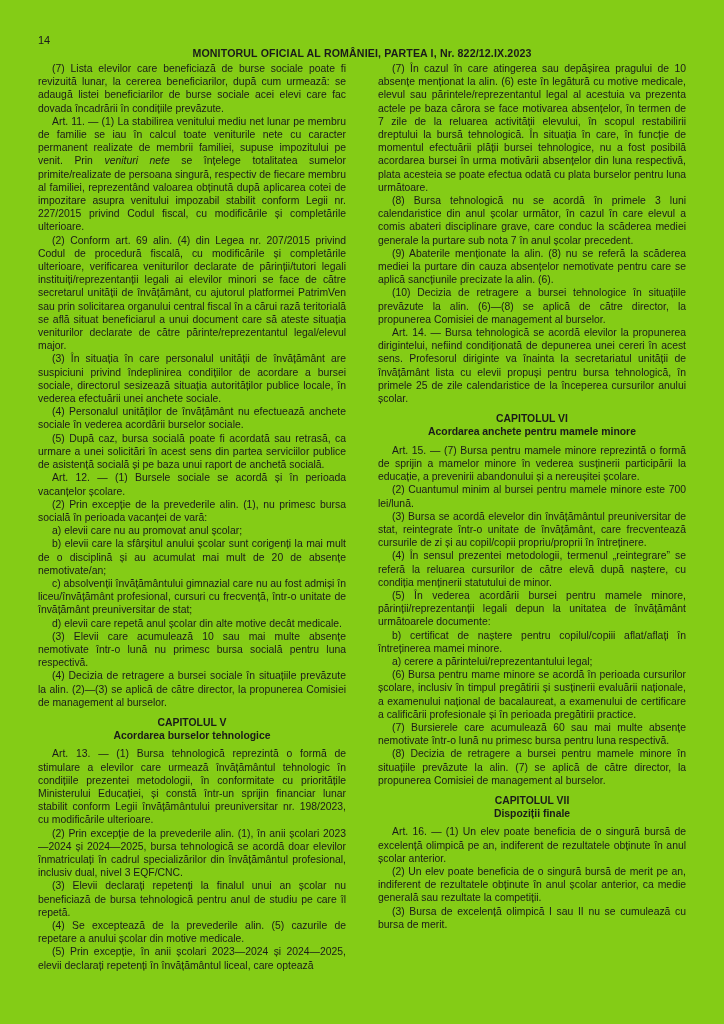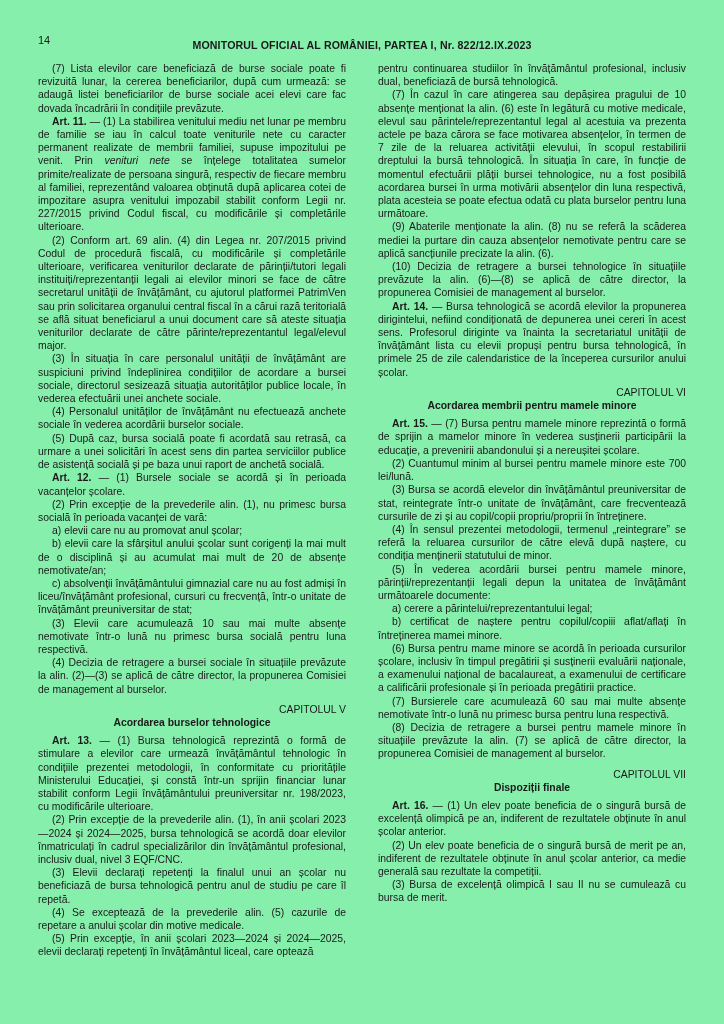--- a/index.html
+++ b/index.html
@@ -5,42 +5,42 @@
   html, body {
     margin: 0;
     padding: 0;
     background: #ffffff;
   }
   .page {
     position: relative;
     width: 724px;
     height: 1024px;
     box-sizing: border-box;
-    background: #86efac;
+    background: #84cc16;
     color: #1a1a1a;
     font-family: "Liberation Sans", sans-serif;
     padding: 34px 38px 0 38px;
     overflow: hidden;
   }
   .header {
     position: relative;
     height: 15px;
     margin-bottom: 13px;
   }
   .pagenum {
     position: absolute;
     left: 0;
     top: 0;
     font-size: 11px;
   }
   .htitle {
     position: absolute;
     left: 0;
     right: 0;
-    top: 5px;
+    top: 13px;
     text-align: center;
     font-weight: bold;
     font-size: 10.6px;
     letter-spacing: 0.15px;
   }
   .columns {
     display: flex;
     gap: 32px;
   }
   .col {
@@ -49,28 +49,28 @@
     line-height: 13.2px;
     text-align: justify;
   }
   .para {
     margin: 0;
     text-indent: 14px;
   }
   .para.noindent {
     text-indent: 0;
   }
-  .b { font-weight: bold; }
+  .b { font-weight: normal; }
   .i { font-style: italic; }
   .chapter {
     text-align: center;
     margin: 7px 0 5px 0;
     text-indent: 0;
   }
-  .chapnum { font-weight: normal; text-align: right; }
+  .chapnum { font-weight: bold; }
   .chaptitle { font-weight: bold; }
 </style>
 </head>
 <body>
 
 <div class="page">
   <div class="header">
     <span class="pagenum">14</span>
     <span class="htitle">MONITORUL OFICIAL AL ROMÂNIEI, PARTEA I, Nr. 822/12.IX.2023</span>
   </div>
@@ -80,49 +80,50 @@
         <p class="para"><span class="b">Art. 11.</span><span> — (1) La stabilirea venitului mediu net lunar pe membru de familie se iau în calcul toate veniturile nete cu caracter permanent realizate de membrii familiei, supuse impozitului pe venit. Prin </span><span class="i">venituri nete</span><span> se înțelege totalitatea sumelor primite/realizate de persoana singură, respectiv de fiecare membru al familiei, reprezentând valoarea obținută după aplicarea cotei de impozitare asupra venitului impozabil stabilit conform Legii nr. 227/2015 privind Codul fiscal, cu modificările și completările ulterioare.</span></p>
         <p class="para"><span>(2) Conform art. 69 alin. (4) din Legea nr. 207/2015 privind Codul de procedură fiscală, cu modificările și completările ulterioare, verificarea veniturilor declarate de părinții/tutori legali instituiți/reprezentanții legali ai elevilor minori se face de către secretarul unității de învățământ, cu ajutorul platformei PatrimVen sau prin solicitarea organului central fiscal în a cărui rază teritorială se află situat beneficiarul a unui document care să ateste situația veniturilor declarate de către părinte/reprezentantul legal/elevul major.</span></p>
         <p class="para"><span>(3) În situația în care personalul unității de învățământ are suspiciuni privind îndeplinirea condițiilor de acordare a bursei sociale, directorul sesizează situația autorităților publice locale, în vederea efectuării unei anchete sociale.</span></p>
         <p class="para"><span>(4) Personalul unităților de învățământ nu efectuează anchete sociale în vederea acordării burselor sociale.</span></p>
         <p class="para"><span>(5) După caz, bursa socială poate fi acordată sau retrasă, ca urmare a unei solicitări în acest sens din partea serviciilor publice de asistență socială și pe baza unui raport de anchetă socială.</span></p>
         <p class="para"><span class="b">Art. 12.</span><span> — (1) Bursele sociale se acordă și în perioada vacanțelor școlare.</span></p>
         <p class="para"><span>(2) Prin excepție de la prevederile alin. (1), nu primesc bursa socială în perioada vacanței de vară:</span></p>
         <p class="para"><span>a) elevii care nu au promovat anul școlar;</span></p>
         <p class="para"><span>b) elevii care la sfârșitul anului școlar sunt corigenți la mai mult de o disciplină și au acumulat mai mult de 20 de absențe nemotivate/an;</span></p>
         <p class="para"><span>c) absolvenții învățământului gimnazial care nu au fost admiși în liceu/învățământ profesional, cursuri cu frecvență, într-o unitate de învățământ preuniversitar de stat;</span></p>
+        <p class="para"><span>d) elevii care repetă anul școlar din alte motive decât medicale.</span></p>
         <p class="para"><span>(3) Elevii care acumulează 10 sau mai multe absențe nemotivate într-o lună nu primesc bursa socială pentru luna respectivă.</span></p>
         <p class="para"><span>(4) Decizia de retragere a bursei sociale în situațiile prevăzute la alin. (2)—(3) se aplică de către director, la propunerea Comisiei de management al burselor.</span></p>
         <div class="chapter">
           <div class="chapnum">CAPITOLUL V</div>
           <div class="chaptitle">Acordarea burselor tehnologice</div>
         </div>
         <p class="para"><span class="b">Art. 13.</span><span> — (1) Bursa tehnologică reprezintă o formă de stimulare a elevilor care urmează învățământul tehnologic în condițiile prezentei metodologii, în conformitate cu prioritățile Ministerului Educației, și constă într-un sprijin financiar lunar stabilit conform Legii învățământului preuniversitar nr. 198/2023, cu modificările ulterioare.</span></p>
         <p class="para"><span>(2) Prin excepție de la prevederile alin. (1), în anii școlari 2023—2024 și 2024—2025, bursa tehnologică se acordă doar elevilor înmatriculați în cadrul specializărilor din învățământul profesional, inclusiv dual, nivel 3 EQF/CNC.</span></p>
         <p class="para"><span>(3) Elevii declarați repetenți la finalul unui an școlar nu beneficiază de bursa tehnologică pentru anul de studiu pe care îl repetă.</span></p>
         <p class="para"><span>(4) Se exceptează de la prevederile alin. (5) cazurile de repetare a anului școlar din motive medicale.</span></p>
         <p class="para"><span>(5) Prin excepție, în anii școlari 2023—2024 și 2024—2025, elevii declarați repetenți în învățământul liceal, care optează</span></p>
       </div>
     <div class="col">
-        <p class="para noindent"><span>pentru continuarea studiilor în învățământul profesional, inclusiv dual, beneficiază de bursă tehnologică.</span></p>
         <p class="para"><span>(7) În cazul în care atingerea sau depășirea pragului de 10 absențe menționat la alin. (6) este în legătură cu motive medicale, elevul sau părintele/reprezentantul legal al acestuia va prezenta actele pe baza cărora se face motivarea absențelor, în termen de 7 zile de la reluarea activității elevului, în scopul restabilirii dreptului la bursă tehnologică. În situația în care, în funcție de momentul efectuării plății bursei tehnologice, nu a fost posibilă acordarea bursei în urma motivării absențelor din luna respectivă, plata acesteia se poate efectua odată cu plata burselor pentru luna următoare.</span></p>
+        <p class="para"><span>(8) Bursa tehnologică nu se acordă în primele 3 luni calendaristice din anul școlar următor, în cazul în care elevul a comis abateri disciplinare grave, care conduc la scăderea mediei generale la purtare sub nota 7 în anul școlar precedent.</span></p>
         <p class="para"><span>(9) Abaterile menționate la alin. (8) nu se referă la scăderea mediei la purtare din cauza absențelor nemotivate pentru care se aplică sancțiunile precizate la alin. (6).</span></p>
         <p class="para"><span>(10) Decizia de retragere a bursei tehnologice în situațiile prevăzute la alin. (6)—(8) se aplică de către director, la propunerea Comisiei de management al burselor.</span></p>
         <p class="para"><span class="b">Art. 14.</span><span> — Bursa tehnologică se acordă elevilor la propunerea dirigintelui, nefiind condiționată de depunerea unei cereri în acest sens. Profesorul diriginte va înainta la secretariatul unității de învățământ lista cu elevii propuși pentru bursa tehnologică, în primele 25 de zile calendaristice de la începerea cursurilor anului școlar.</span></p>
         <div class="chapter">
           <div class="chapnum">CAPITOLUL VI</div>
-          <div class="chaptitle">Acordarea membrii pentru mamele minore</div>
+          <div class="chaptitle">Acordarea anchete pentru mamele minore</div>
         </div>
         <p class="para"><span class="b">Art. 15.</span><span> — (7) Bursa pentru mamele minore reprezintă o formă de sprijin a mamelor minore în vederea susținerii participării la educație, a prevenirii abandonului și a nereușitei școlare.</span></p>
         <p class="para"><span>(2) Cuantumul minim al bursei pentru mamele minore este 700 lei/lună.</span></p>
         <p class="para"><span>(3) Bursa se acordă elevelor din învățământul preuniversitar de stat, reintegrate într-o unitate de învățământ, care frecventează cursurile de zi și au copil/copii propriu/proprii în întreținere.</span></p>
         <p class="para"><span>(4) În sensul prezentei metodologii, termenul „reintegrare” se referă la reluarea cursurilor de către elevă după naștere, cu condiția menținerii statutului de minor.</span></p>
         <p class="para"><span>(5) În vederea acordării bursei pentru mamele minore, părinții/reprezentanții legali depun la unitatea de învățământ următoarele documente:</span></p>
+        <p class="para"><span>b) certificat de naștere pentru copilul/copiii aflat/aflați în întreținerea mamei minore.</span></p>
         <p class="para"><span>a) cerere a părintelui/reprezentantului legal;</span></p>
-        <p class="para"><span>b) certificat de naștere pentru copilul/copiii aflat/aflați în întreținerea mamei minore.</span></p>
         <p class="para"><span>(6) Bursa pentru mame minore se acordă în perioada cursurilor școlare, inclusiv în timpul pregătirii și susținerii evaluării naționale, a examenului național de bacalaureat, a examenului de certificare a calificării profesionale și în perioada pregătirii practice.</span></p>
         <p class="para"><span>(7) Bursierele care acumulează 60 sau mai multe absențe nemotivate într-o lună nu primesc bursa pentru luna respectivă.</span></p>
         <p class="para"><span>(8) Decizia de retragere a bursei pentru mamele minore în situațiile prevăzute la alin. (7) se aplică de către director, la propunerea Comisiei de management al burselor.</span></p>
         <div class="chapter">
           <div class="chapnum">CAPITOLUL VII</div>
           <div class="chaptitle">Dispoziții finale</div>
         </div>
         <p class="para"><span class="b">Art. 16.</span><span> — (1) Un elev poate beneficia de o singură bursă de excelență olimpică pe an, indiferent de rezultatele obținute în anul școlar anterior.</span></p>
         <p class="para"><span>(2) Un elev poate beneficia de o singură bursă de merit pe an, indiferent de rezultatele obținute în anul școlar anterior, ca medie generală sau rezultate la competiții.</span></p>
         <p class="para"><span>(3) Bursa de excelență olimpică I sau II nu se cumulează cu bursa de merit.</span></p>

